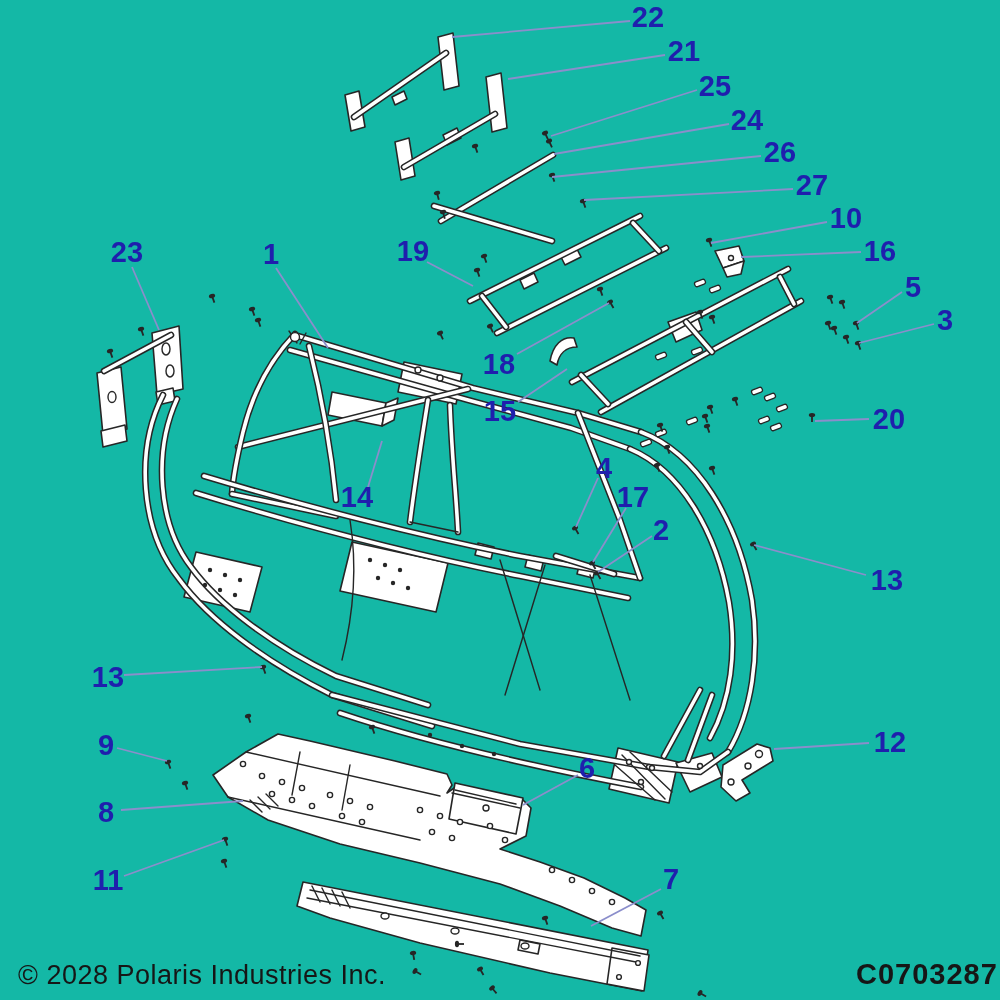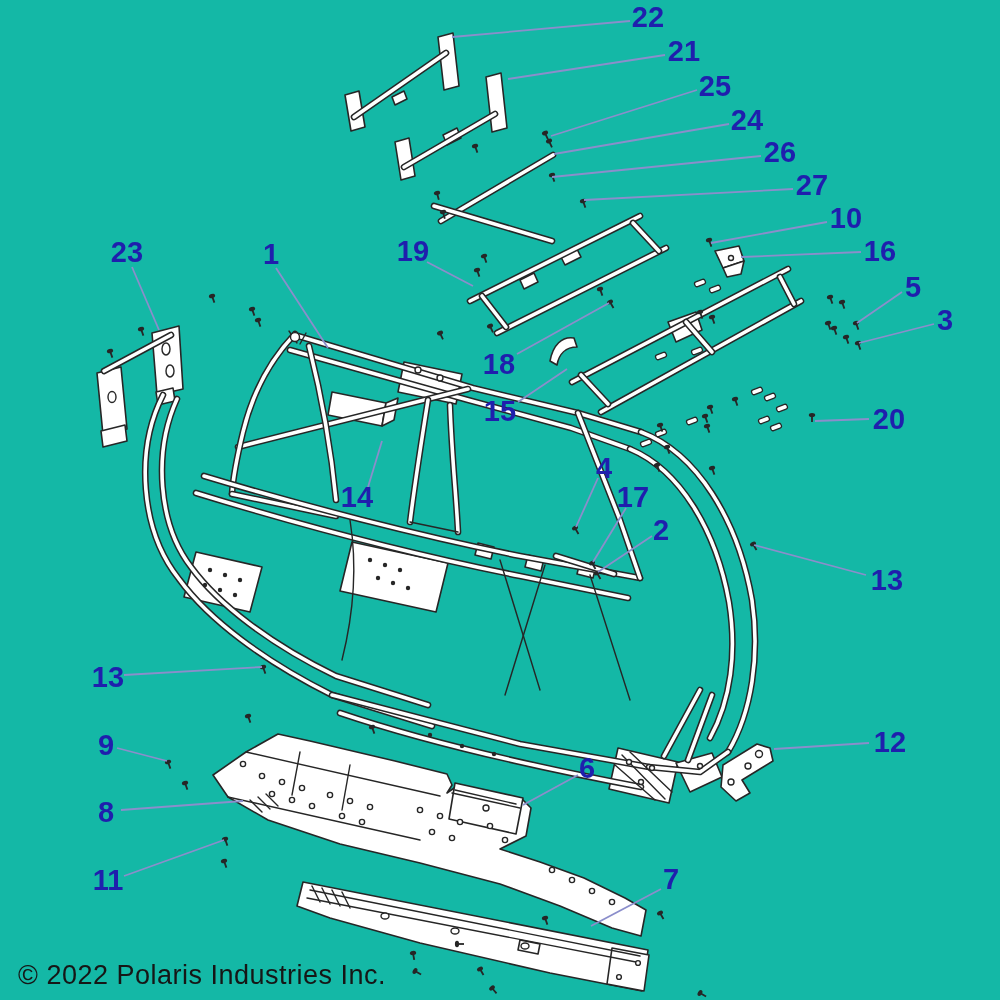--- a/index.html
+++ b/index.html
@@ -529,14 +529,15 @@
         <text x="887" y="580" text-anchor="middle" dominant-baseline="central" fill="#1f1fad" class="callout-label">13</text>
         <text x="108" y="677" text-anchor="middle" dominant-baseline="central" fill="#1f1fad" class="callout-label">13</text>
         <text x="106" y="745" text-anchor="middle" dominant-baseline="central" fill="#1f1fad" class="callout-label">9</text>
         <text x="106" y="812" text-anchor="middle" dominant-baseline="central" fill="#1f1fad" class="callout-label">8</text>
         <text x="108" y="880" text-anchor="middle" dominant-baseline="central" fill="#1f1fad" class="callout-label">11</text>
         <text x="587" y="768" text-anchor="middle" dominant-baseline="central" fill="#1f1fad" class="callout-label">6</text>
         <text x="890" y="742" text-anchor="middle" dominant-baseline="central" fill="#1f1fad" class="callout-label">12</text>
         <text x="671" y="879" text-anchor="middle" dominant-baseline="central" fill="#1f1fad" class="callout-label">7</text>
       </g>
   </svg>
-  <div id="copyright" class="footer-text">© 2022 Polaris Industries Inc.</div>
+  <div id="copyright" class="footer-text">© 2028 Polaris Industries Inc.</div>
+  <div id="drawno" class="footer-text">C0703287</div>
 </div>
 
 </body></html>

